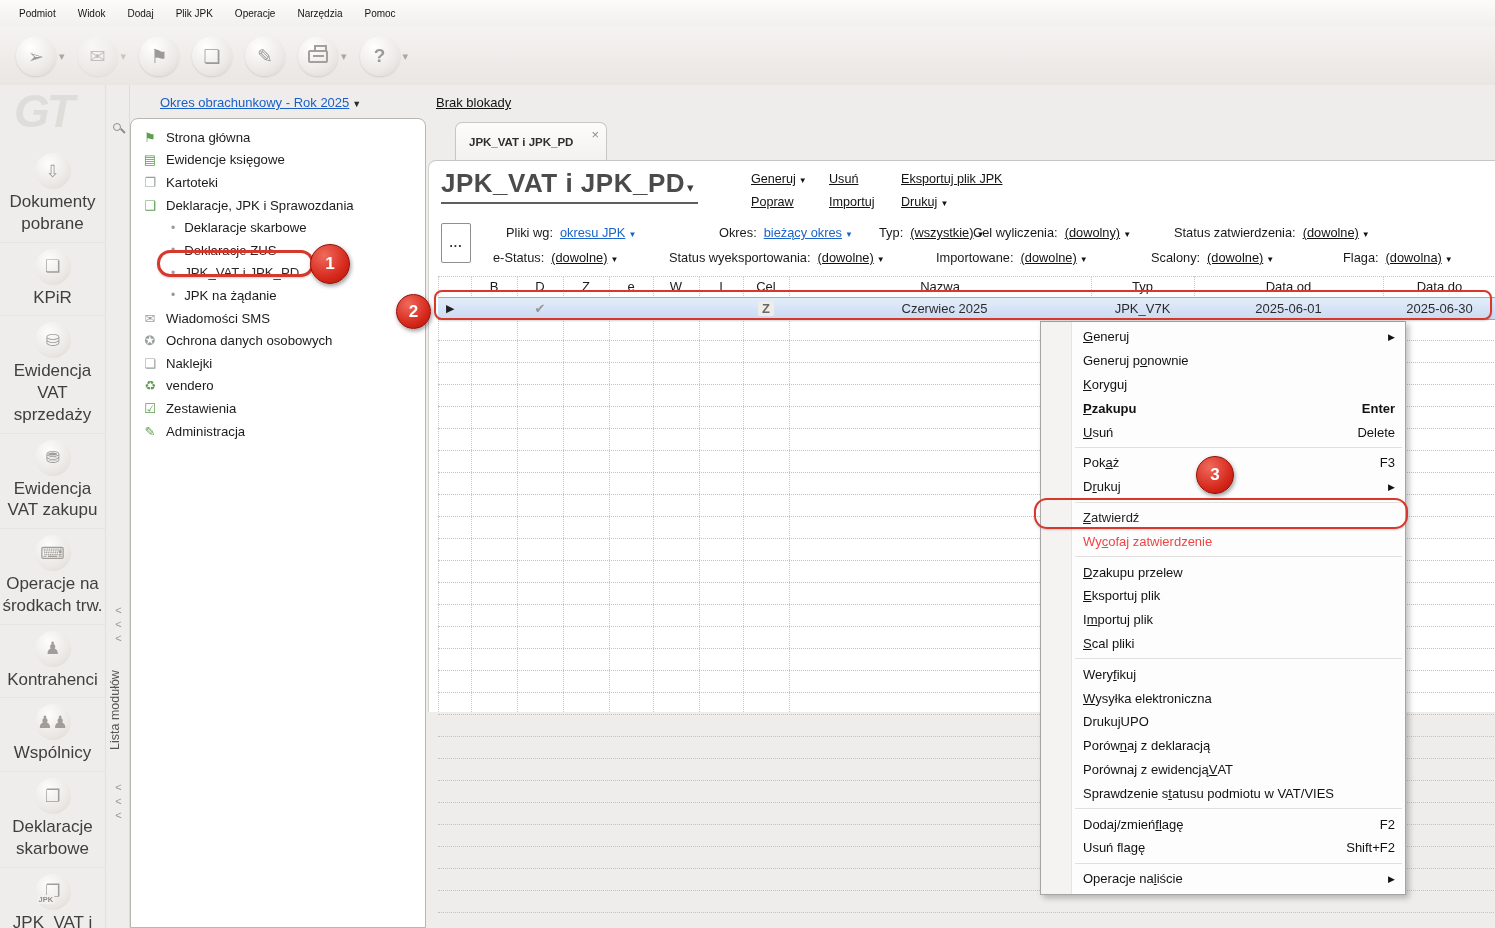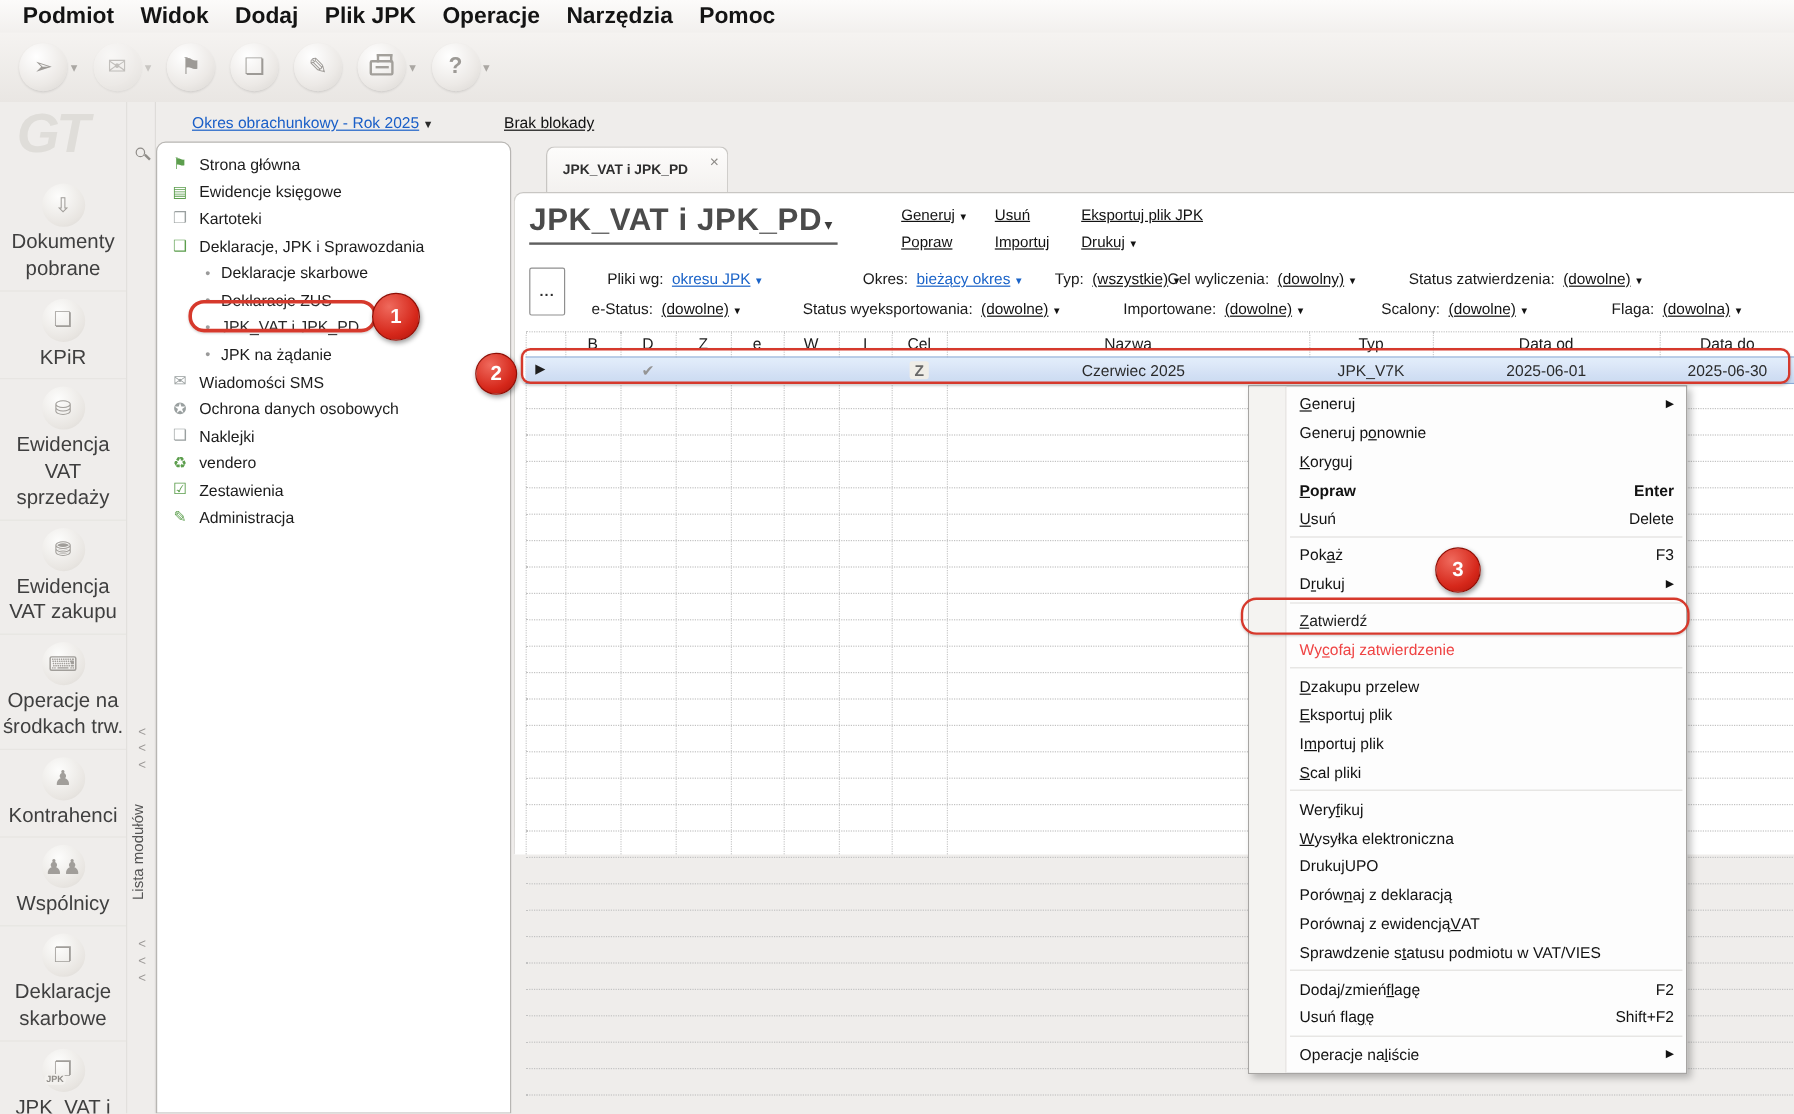--- a/index.html
+++ b/index.html
@@ -3,21 +3,21 @@
 <meta charset="utf-8">
 <style>
   * { margin:0; padding:0; box-sizing:border-box; }
   html,body { width:1495px; height:928px; overflow:hidden;
     font-family:"Liberation Sans","DejaVu Sans",sans-serif; background:#efedeb; }
   #app { position:relative; width:1495px; height:928px; }
 
   
   .menubar { position:absolute; left:0; top:0; width:100%; height:27px;
     background:linear-gradient(#fcfbfa,#f2f0ee); display:flex; align-items:center; padding-left:8px; }
-  .mb-item { font-size:19px; color:#141414; padding:4px 11px; cursor:default;font-weight:bold; }
+  .mb-item { font-size:10px; color:#141414; padding:4px 11px; cursor:default; }
 
   
   .toolbar { position:absolute; left:0; top:27px; width:100%; height:58px;
     background:linear-gradient(#f5f3f1,#e9e6e3); display:flex; align-items:center; padding-left:16px; gap:13px; }
   .tbtn { display:flex; align-items:center; gap:3px; }
   .tbtn .circ { width:40px; height:40px; border-radius:50%;
     background:radial-gradient(circle at 36% 28%, #ffffff, #ece9e6 62%, #d9d6d2);
     box-shadow:0 1px 2px rgba(0,0,0,.12); display:flex; align-items:center; justify-content:center; }
   .tbtn .glyph { font-size:19px; color:#9d9a96; font-weight:bold; }
   .tbtn .dd { font-size:11px; color:#aaa7a3; }
@@ -46,21 +46,21 @@
   .pin-icon { position:absolute; left:7px; top:38px; width:8px; height:8px; border:1.5px solid #8f8c88; border-radius:50%; }
   .pin-icon::after { content:""; position:absolute; left:6px; top:6px; width:6px; height:1.5px; background:#8f8c88; transform:rotate(45deg); }
   .chev { position:absolute; left:0; width:25px; text-align:center; color:#9a9795; font-size:11px; line-height:14px; }
   .strip-label { position:absolute; left:2px; top:560px; height:130px; width:20px;
     writing-mode:vertical-rl; transform:rotate(180deg); font-size:12.5px; color:#555; text-align:center; }
 
   
   .period-link { position:absolute; left:160px; top:95px; font-size:13px; color:#1a5fc8;
     text-decoration:underline; cursor:pointer; }
   .period-link .arr { font-size:9px; color:#2a2a2a; text-decoration:none; display:inline-block; margin-left:3px; }
-  .lock-status { position:absolute; left:420px; top:95px; font-size:13px; color:#111; text-decoration:underline; }
+  .lock-status { position:absolute; left:436px; top:95px; font-size:13px; color:#111; text-decoration:underline; }
 
   
   .tree-panel { position:absolute; left:130px; top:118px; width:296px; height:810px; background:#fff;
     border:1px solid #b8b6b3; border-radius:8px 8px 0 0; padding:7px 0 0 10px; }
   .tree-item { height:22.6px; display:flex; align-items:center; font-size:13.2px; color:#1c1c1c; cursor:default; }
   .tree-item .ticon { width:18px; margin-right:7px; text-align:center; font-size:13px; }
   .tree-item.sub { padding-left:30px; }
   .tree-item .bullet { color:#9a9a9a; margin-right:9px; font-size:12px; }
   .ticon.green { color:#5c9e4d; } .ticon.gray { color:#9aa0a0; }
 
@@ -451,21 +451,21 @@
       </div>
       <div class="mi">
         <span></span>
         <span class="mn">K</span>
         <span>oryguj</span>
         <span class="right"></span>
       </div>
       <div class="mi bold">
         <span></span>
         <span class="mn">P</span>
-        <span>opraw</span>
+        <span>zakupu</span>
         <span class="right">
           <span class="sc">Enter</span>
         </span>
       </div>
       <div class="mi">
         <span></span>
         <span class="mn">U</span>
         <span>suń</span>
         <span class="right">
           <span class="sc">Delete</span>

